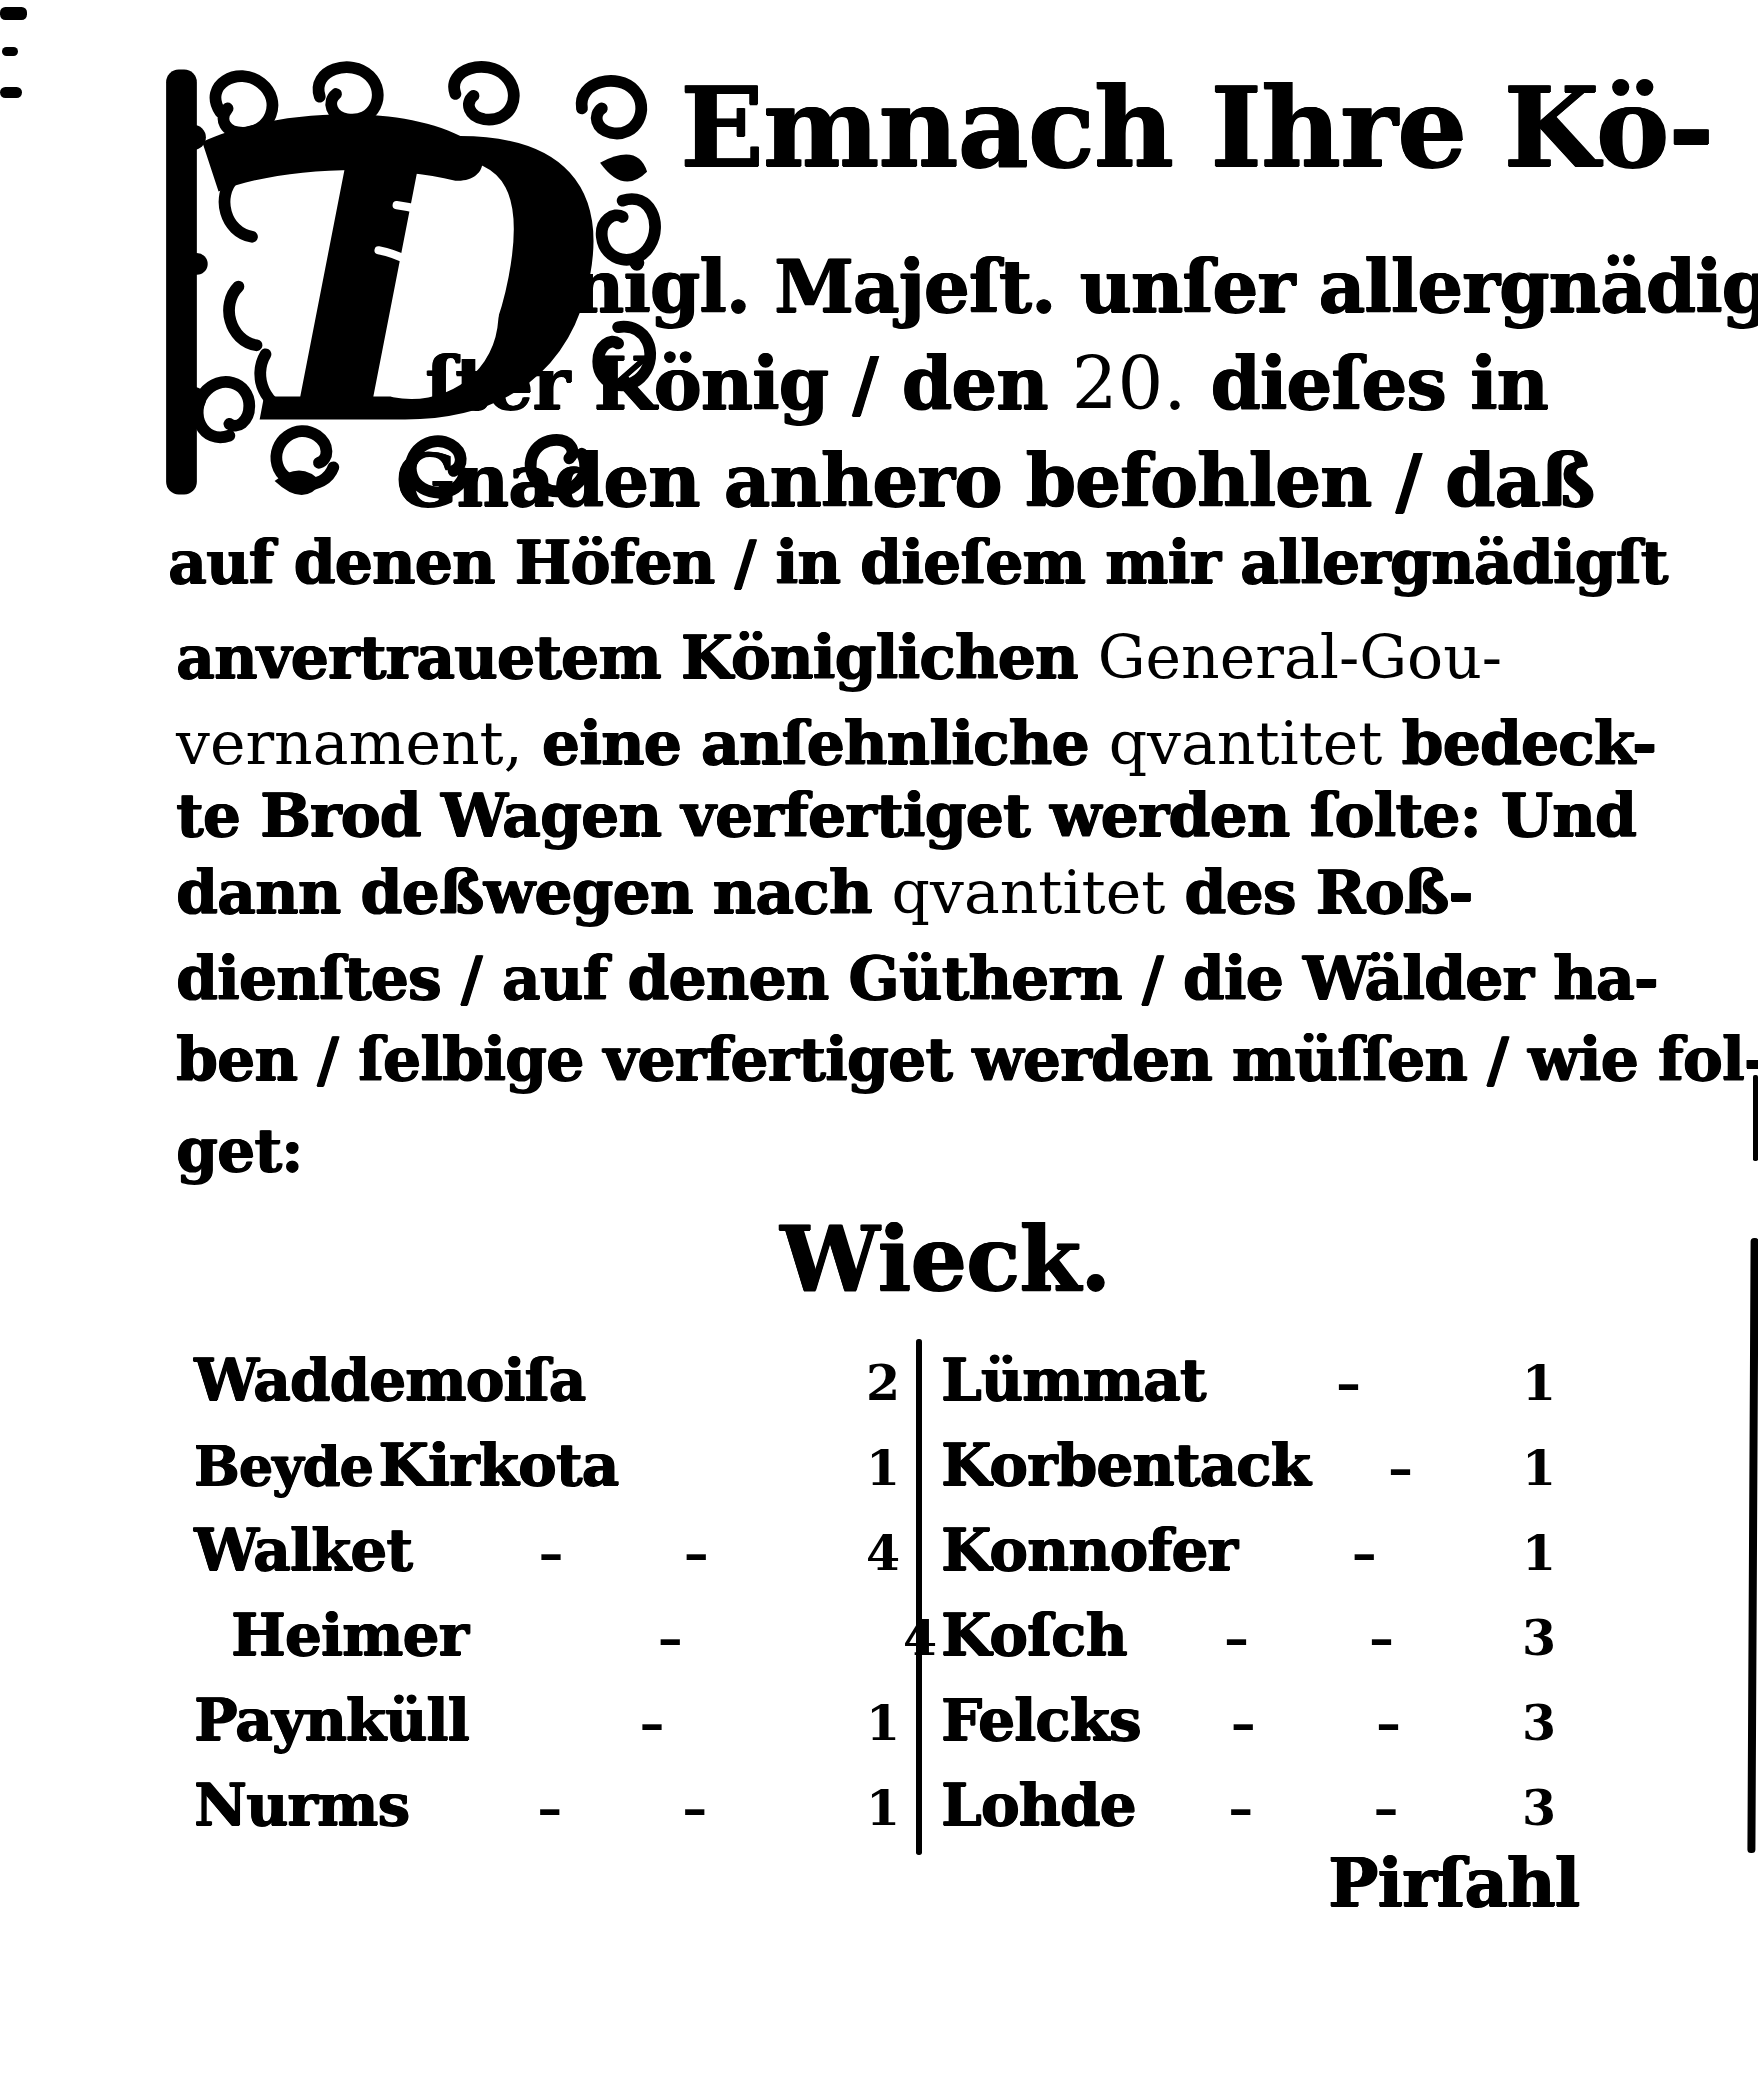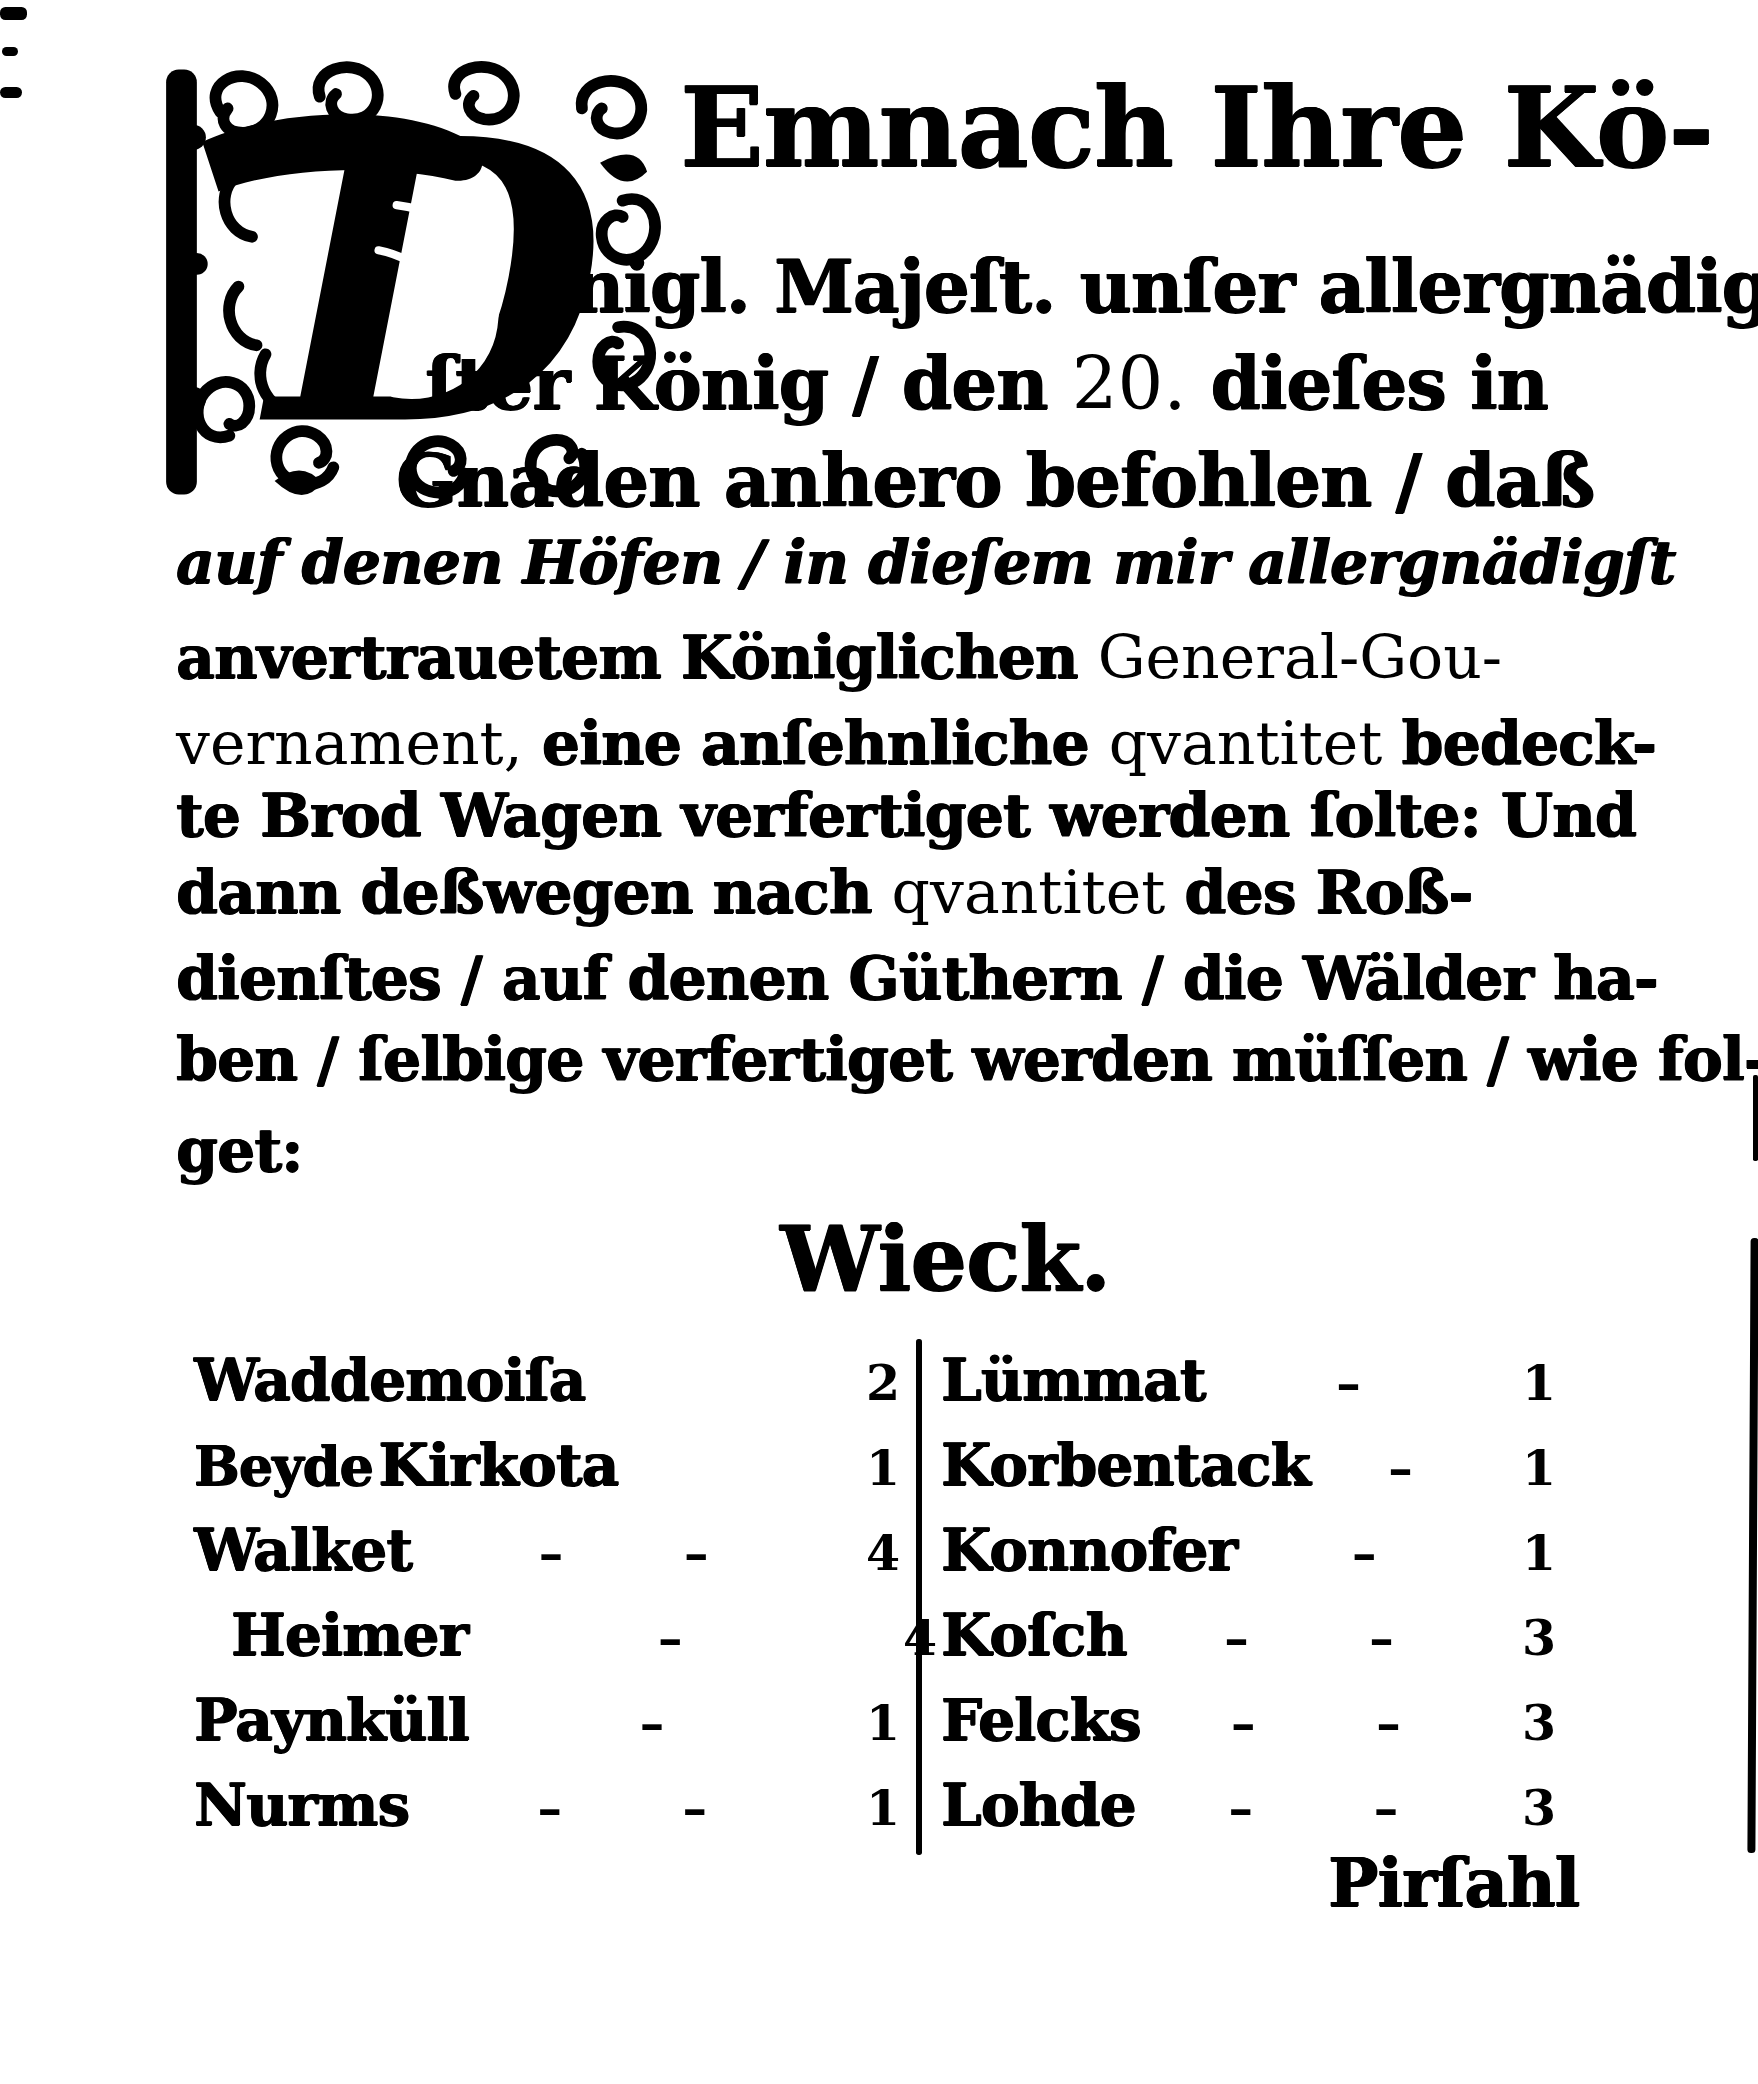--- a/index.html
+++ b/index.html
@@ -71,21 +71,21 @@
   </div>
 
   <div class="line lg" style="top:348px;left:425px;">
     <span class="bl">ſter König / den </span><span class="ant">20.</span><span class="bl"> dieſes in</span>
   </div>
 
   <div class="line lg" style="top:445px;left:396px;">
     <span class="bl">Gnaden anhero befohlen / daß</span>
   </div>
 
-  <div class="line md" style="top:532px;left:176px;font-style:italic;">
+  <div class="line md" style="top:532px;left:168px;">
     <span class="bl">auf denen Höfen / in dieſem mir allergnädigſt</span>
   </div>
 
   <div class="line md" style="top:627px;left:176px;">
     <span class="bl">anvertrauetem Königlichen </span><span class="ant">General-Gou-</span>
   </div>
 
   <div class="line md" style="top:713px;left:176px;">
     <span class="ant">vernament, </span><span class="bl">eine anſehnliche </span><span class="ant">qvantitet </span><span class="bl">bedeck-</span>
   </div>

